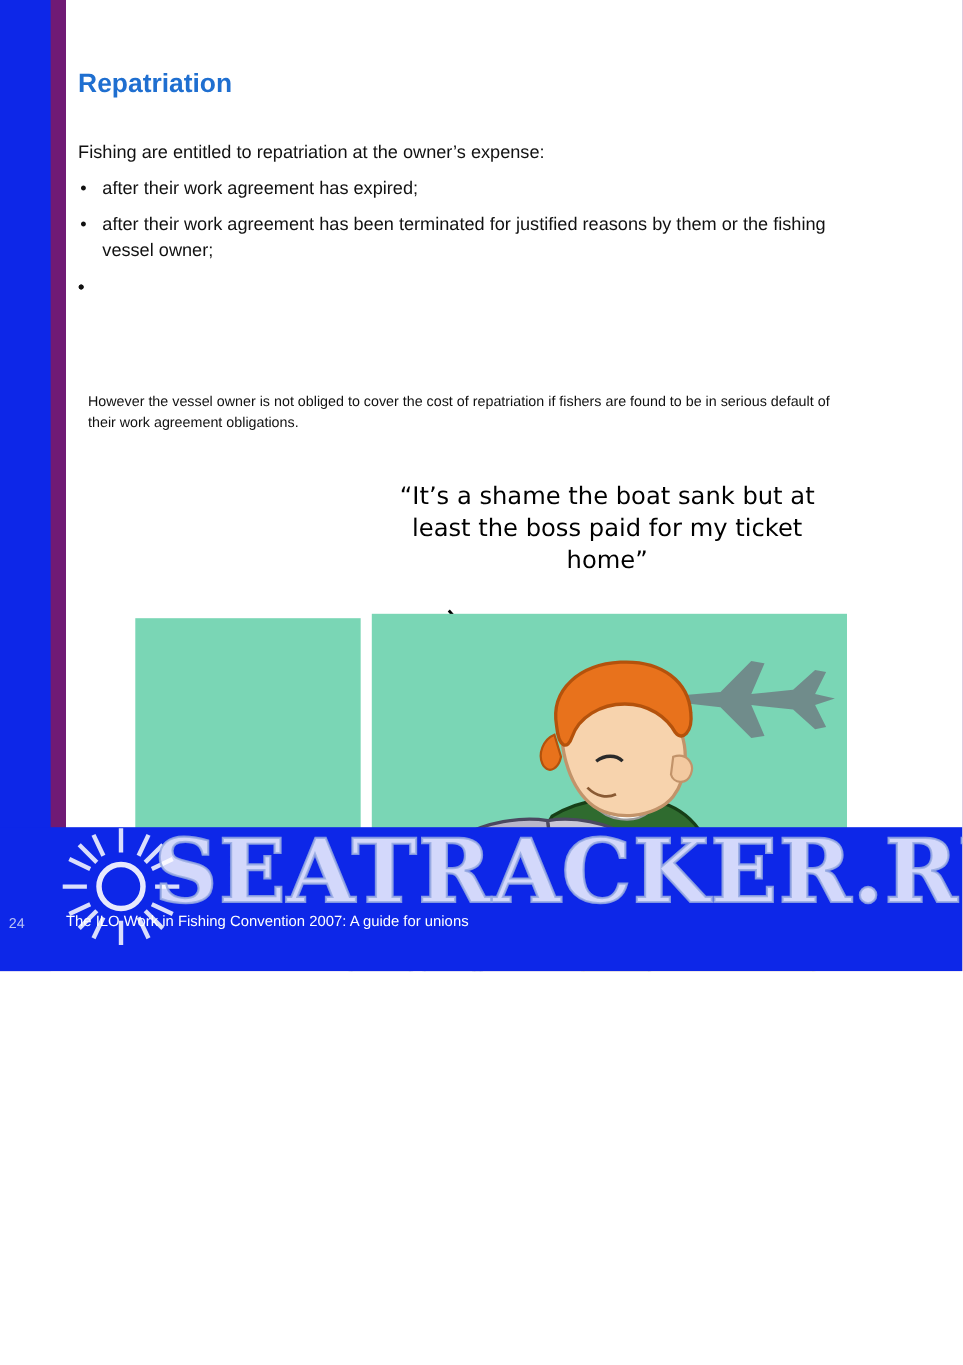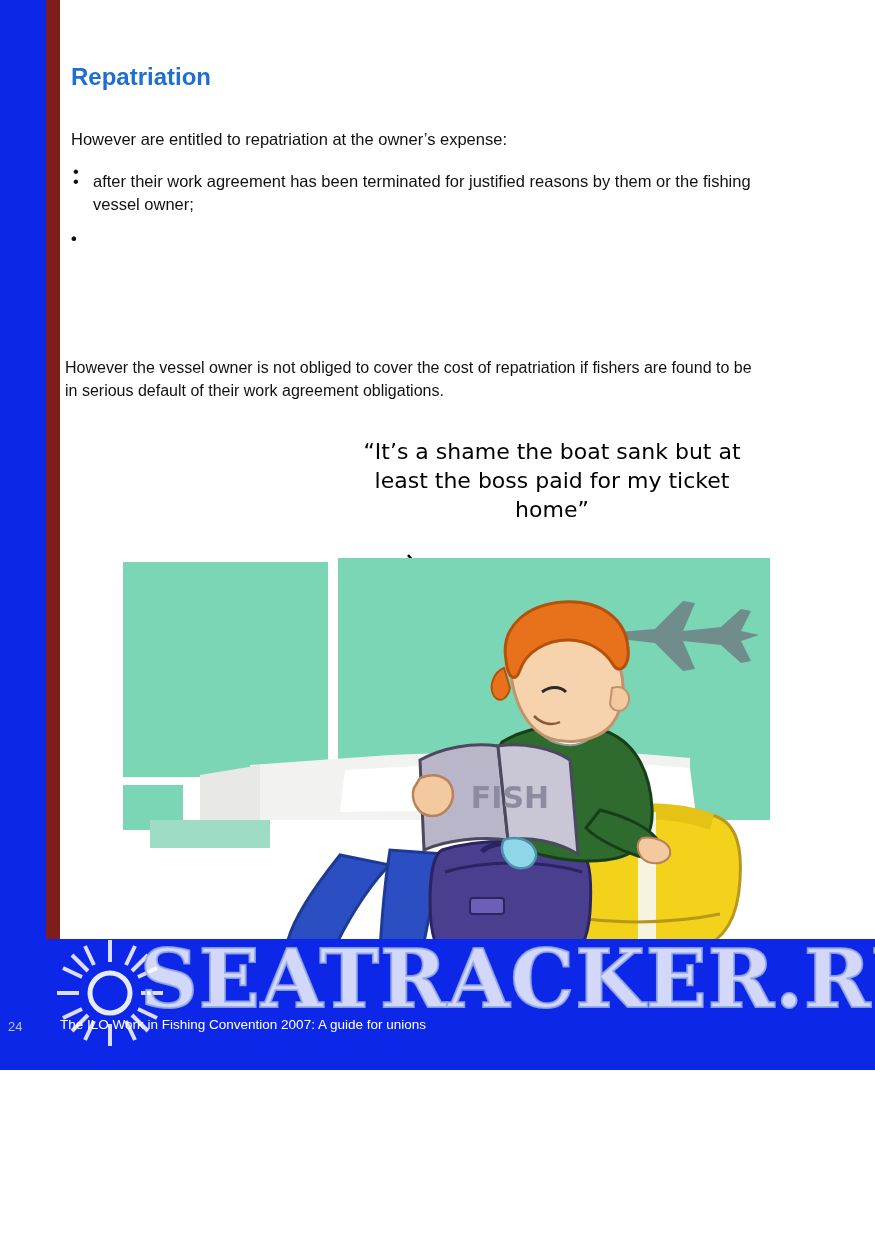--- a/index.html
+++ b/index.html
@@ -6,22 +6,22 @@
     margin: 0;
     padding: 0;
     background: #ffffff;
   }
   body {
     font-family: "Liberation Sans", sans-serif;
   }
   .page {
     position: relative;
     width: 875px;
-    height: 1070px;
-    background: #7f1d1d;
+    height: 883px;
+    background: #701a75;
     overflow: hidden;
   }
   
   .left-bar {
     position: absolute;
     left: 0;
     top: 0;
     width: 46px;
     height: 1241px;
     background: #0d27e8;
@@ -78,24 +78,24 @@
   }
   .bullet .dot {
     position: absolute;
     left: 2px;
     top: 0px;
   }
   .bullet.tight { padding-left: 16px; }
   .bullet.tight .dot { left: 0px; }
   .p-closing {
     position: absolute;
-    left: 5px;
+    left: 20px;
     top: 356px;
     width: 690px;
-    font-size: 16px;
+    font-size: 13px;
     line-height: 1.45;
     color: #111111;
   }
   
   .caption {
     position: absolute;
     left: 282px;
     top: 437px;
     width: 420px;
     text-align: center;
@@ -163,25 +163,26 @@
 <body>
 
 <div class="page">
 
   <div class="left-bar"></div>
 
   <div class="content">
 
     <h1 class="heading">Repatriation</h1>
 
-    <div class="body-text p-intro">However are entitled to repatriation at the owner’s expense:</div>
+    <div class="body-text p-intro">Fishing are entitled to repatriation at the owner’s expense:</div>
 
     <div class="bullets">
       <div class="bullet">
         <span class="dot">•</span>
+        <span>after their work agreement has expired;</span>
       </div>
       <div class="bullet">
         <span class="dot">•</span>
         <span>after their work agreement has been terminated for justified reasons by them or the fishing vessel owner;</span>
       </div>
       <div class="bullet tight">
         <span class="dot">•</span>
       </div>
       <div class="bullet tight">
         <span class="dot">•</span>

